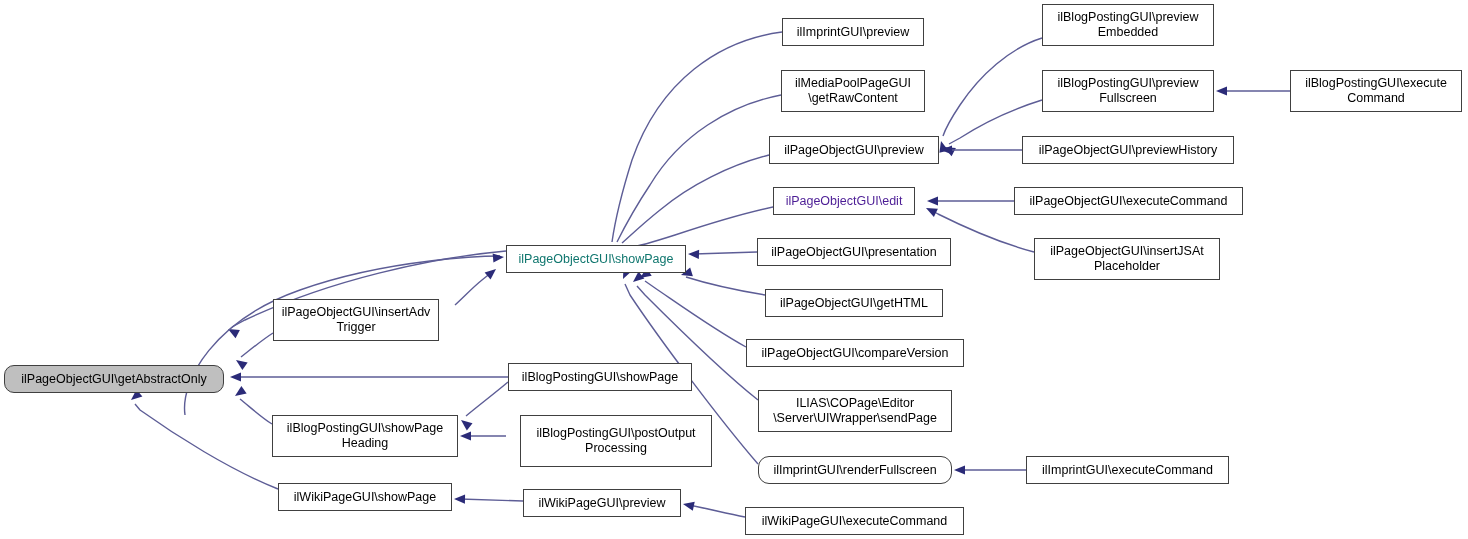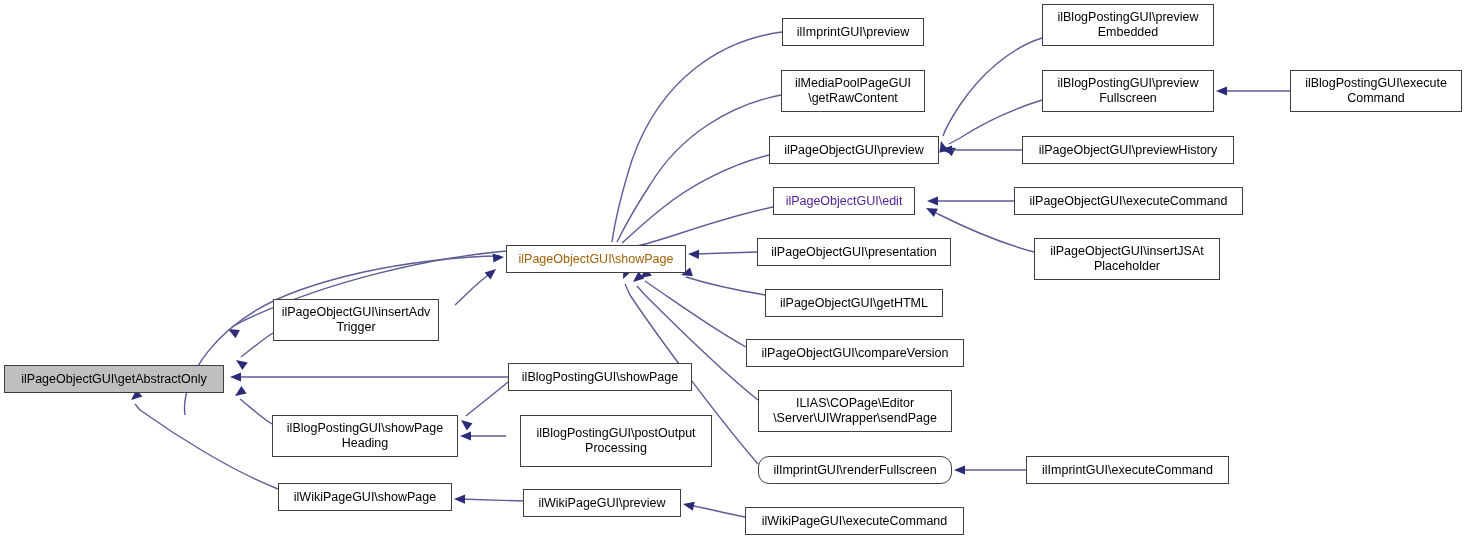--- a/index.html
+++ b/index.html
@@ -104,22 +104,22 @@
       <polygon points="0,0 -11,-4.6 -11,4.6" class="arrow-head" fill="#2b2b78" transform="translate(941,150) rotate(180)"></polygon>
       <path d="M1014,201 L933,201" class="edge-line" stroke="#5d5d96"></path>
       <polygon points="0,0 -11,-4.6 -11,4.6" class="arrow-head" fill="#2b2b78" transform="translate(927,201) rotate(180)"></polygon>
       <path d="M1034,252 C1000,243 960,225 938,214 L931,210" class="edge-line" stroke="#5d5d96"></path>
       <polygon points="0,0 -11,-4.6 -11,4.6" class="arrow-head" fill="#2b2b78" transform="translate(926,208) rotate(206)"></polygon>
       <path d="M1290,91 L1222,91" class="edge-line" stroke="#5d5d96"></path>
       <polygon points="0,0 -11,-4.6 -11,4.6" class="arrow-head" fill="#2b2b78" transform="translate(1216,91) rotate(180)"></polygon>
       <path d="M1026,470 L960,470" class="edge-line" stroke="#5d5d96"></path>
       <polygon points="0,0 -11,-4.6 -11,4.6" class="arrow-head" fill="#2b2b78" transform="translate(954,470) rotate(180)"></polygon>
     </svg>
-<div class="node-box highlight" style="left: 4px; top: 365px; width: 220px; height: 28px; border-color: rgb(64, 64, 64); background: rgb(191, 191, 191); color: rgb(0, 0, 0);">ilPageObjectGUI\getAbstractOnly</div>
-    <div class="node-box" style="left: 506px; top: 245px; width: 180px; height: 28px; border-color: rgb(64, 64, 64); background: rgb(255, 255, 255); color: #a16207;">ilPageObjectGUI\showPage</div>
+<div class="node-box highlight" style="left: 4px; top: 365px; width: 220px; height: 28px; border-color: rgb(64, 64, 64); background: rgb(191, 191, 191); color: rgb(0, 0, 0); border-radius: 10px;">ilPageObjectGUI\getAbstractOnly</div>
+    <div class="node-box" style="left: 506px; top: 245px; width: 180px; height: 28px; border-color: rgb(64, 64, 64); background: rgb(255, 255, 255); color: #0f766e;">ilPageObjectGUI\showPage</div>
     <div class="node-box" style="left: 273px; top: 299px; width: 166px; height: 42px; border-color: rgb(64, 64, 64); background: rgb(255, 255, 255); color: rgb(0, 0, 0);">ilPageObjectGUI\insertAdv
 Trigger</div>
     <div class="node-box" style="left: 508px; top: 363px; width: 184px; height: 28px; border-color: rgb(64, 64, 64); background: rgb(255, 255, 255); color: rgb(0, 0, 0);">ilBlogPostingGUI\showPage</div>
     <div class="node-box" style="left: 272px; top: 415px; width: 186px; height: 42px; border-color: rgb(64, 64, 64); background: rgb(255, 255, 255); color: rgb(0, 0, 0);">ilBlogPostingGUI\showPage
 Heading</div>
     <div class="node-box" style="left: 520px; top: 415px; width: 192px; height: 52px; border-color: rgb(64, 64, 64); background: rgb(255, 255, 255); color: rgb(0, 0, 0);">ilBlogPostingGUI\postOutput
 Processing</div>
     <div class="node-box" style="left: 278px; top: 483px; width: 174px; height: 28px; border-color: rgb(64, 64, 64); background: rgb(255, 255, 255); color: rgb(0, 0, 0);">ilWikiPageGUI\showPage</div>
     <div class="node-box" style="left: 782px; top: 18px; width: 142px; height: 28px; border-color: rgb(64, 64, 64); background: rgb(255, 255, 255); color: rgb(0, 0, 0);">ilImprintGUI\preview</div>
     <div class="node-box" style="left: 523px; top: 489px; width: 158px; height: 28px; border-color: rgb(64, 64, 64); background: rgb(255, 255, 255); color: rgb(0, 0, 0);">ilWikiPageGUI\preview</div>

